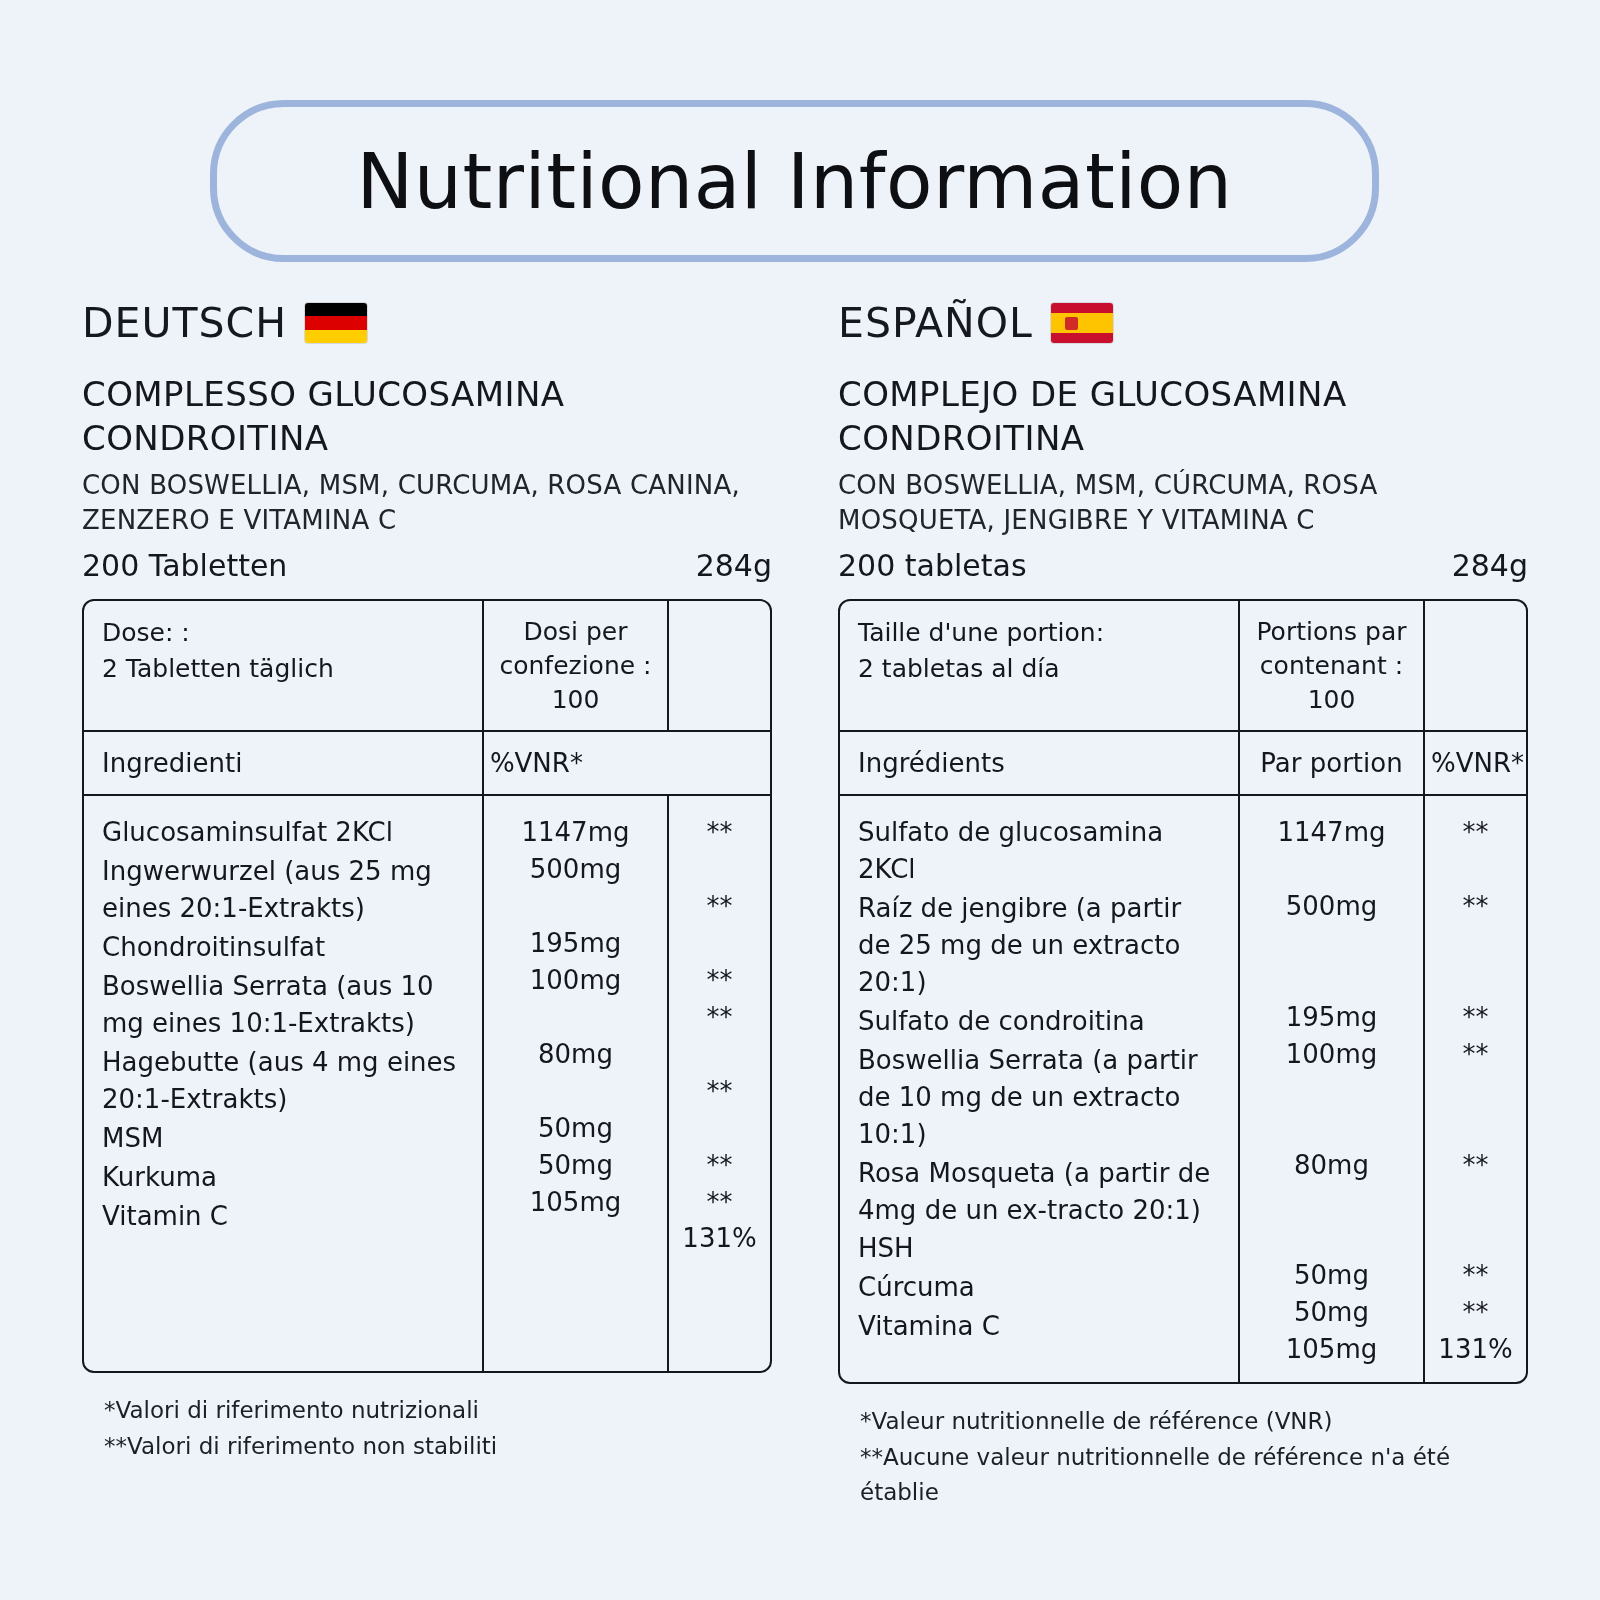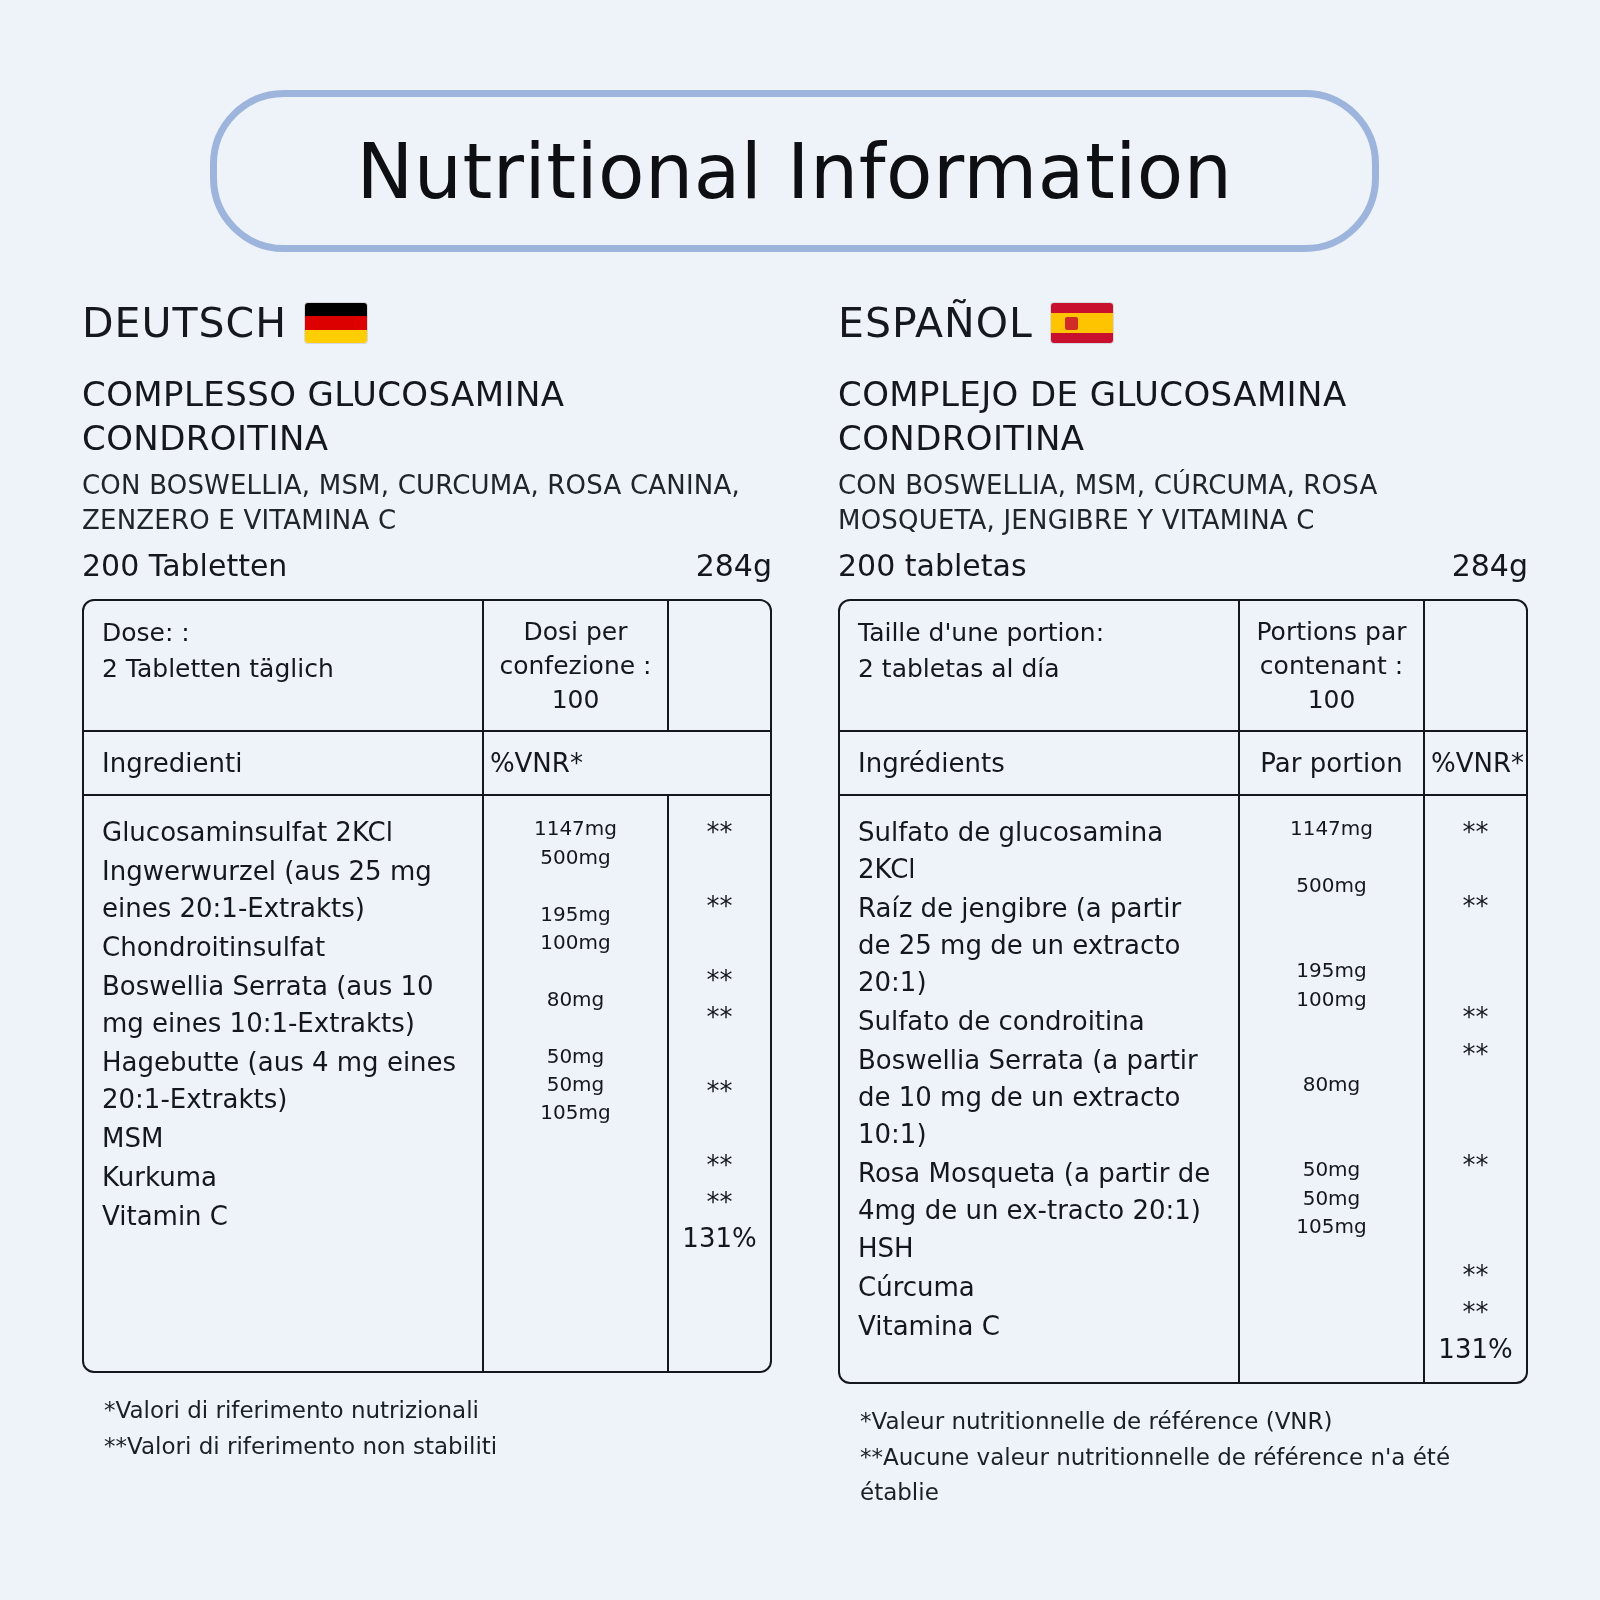--- a/index.html
+++ b/index.html
@@ -17,21 +17,21 @@
   .page {
     position: relative;
     width: 1600px;
     height: 1600px;
     box-sizing: border-box;
   }
   
   .title-wrap {
     position: absolute;
     left: 210px;
-    top: 90px;
+    top: 100px;
     width: 1155px;
     height: 148px;
     border: 7px solid #9db4dc;
     border-radius: 74px;
     background: transparent;
     display: flex;
     align-items: center;
     justify-content: center;
   }
   .title-text {
@@ -152,21 +152,21 @@
   .nf-body .c2 { padding-top: 18px; }
   .nf-body .c3 { padding-top: 18px; }
 
   .ing-name {
     font-size: 26px;
     line-height: 1.42;
     color: #14171c;
     margin-bottom: 2px;
   }
   .amt {
-    font-size: 20px;
+    font-size: 26px;
     line-height: 1.42;
     color: #14171c;
     text-align: center;
   }
   .vnr {
     font-size: 26px;
     line-height: 1.42;
     color: #14171c;
     text-align: center;
   }

